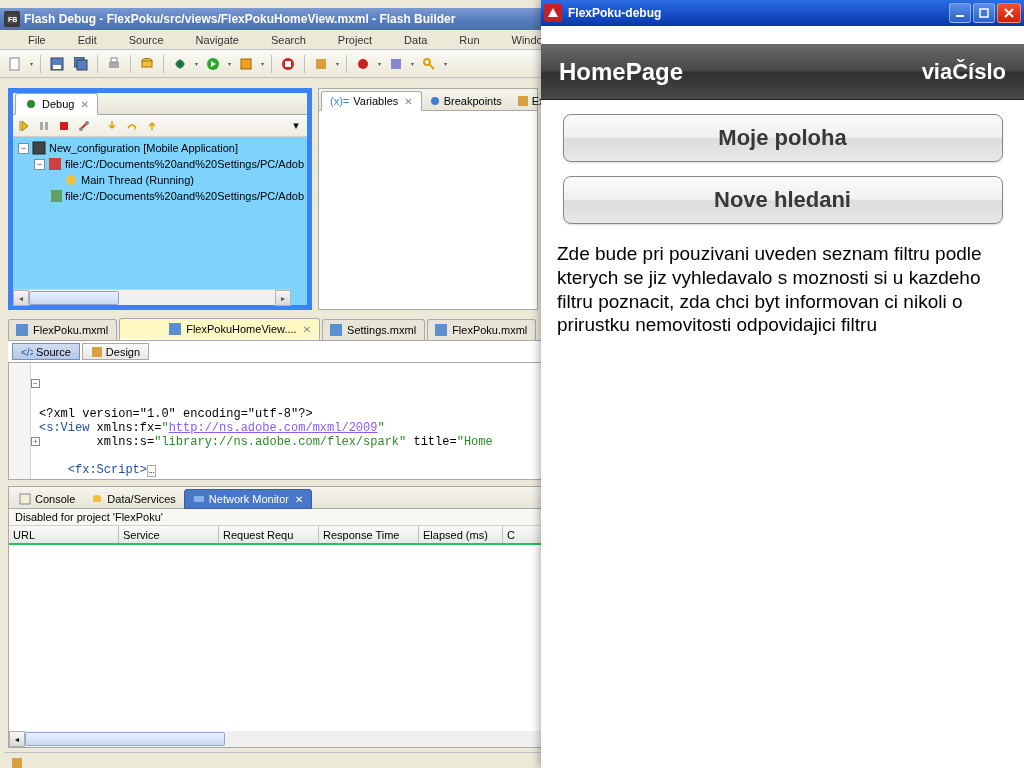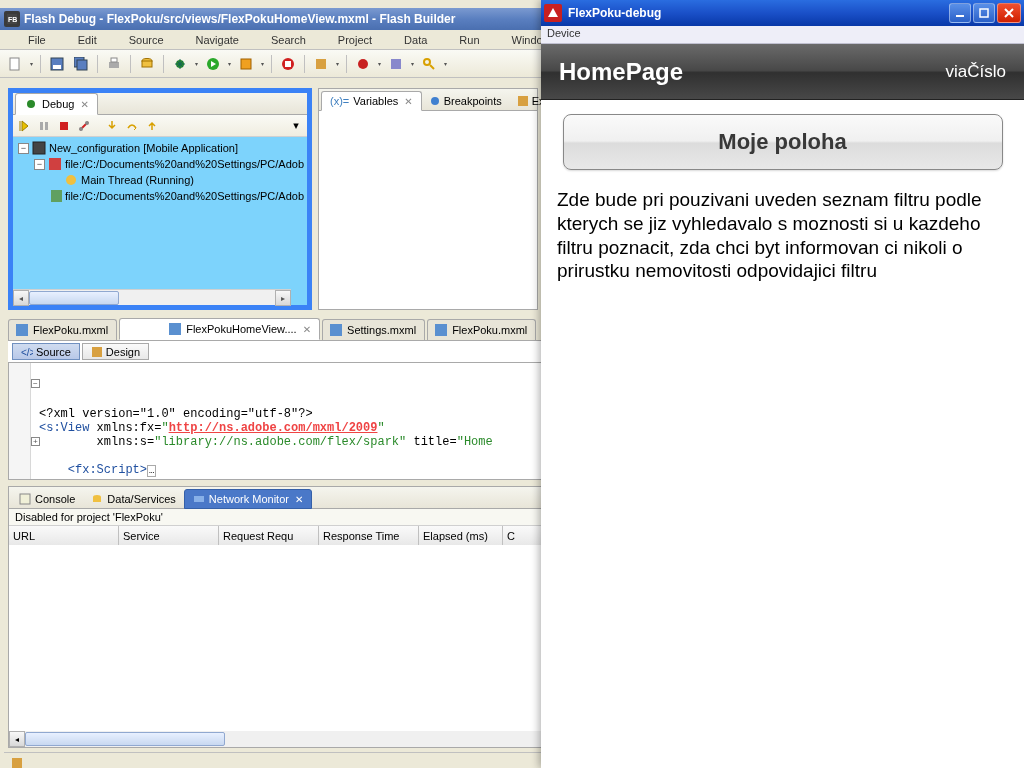--- a/index.html
+++ b/index.html
@@ -34,42 +34,42 @@
 .scrollbar-h .sb-btn { width: 16px; height: 16px; background: linear-gradient(to bottom,#f8f8f8,#d8d8d8); border: 1px solid #b0b0b0; display: flex; align-items: center; justify-content: center; font-size: 8px; color: #555; }
 .scrollbar-h .sb-thumb { width: 90px; height: 14px; margin: 1px 0; background: linear-gradient(to bottom,#e8f0ff,#c8d8f0); border: 1px solid #90a8d0; border-radius: 2px; }
 
 
 .vars-panel { position: absolute; left: 316px; top: 10px; width: 220px; height: 222px; border: 1px solid #a9a9a9; background: white; }
 .vars-panel .panel-tabs { }
 
 
 .editor-tabs { position: absolute; left: 6px; top: 240px; right: 6px; height: 22px; display: flex; align-items: flex-end; }
 .ed-tab { padding: 3px 8px 3px 6px; font-size: 11px; display: flex; align-items: center; gap: 4px; background: #e8e5d8; border: 1px solid #a9a9a9; border-bottom: none; margin-right: 2px; border-radius: 3px 3px 0 0; white-space: nowrap; }
-.ed-tab.active { background: #ffffff; border-bottom: 1px solid white; padding-left: 48px; }
+.ed-tab.active { background: #fef9c3; border-bottom: 1px solid white; padding-left: 48px; }
 .file-icon { width: 14px; height: 14px; }
 
 
 .src-design { position: absolute; left: 6px; top: 262px; right: 6px; height: 22px; border-top: 1px solid #a9a9a9; background: white; display: flex; padding: 2px 4px; gap: 2px; }
 .sd-btn { padding: 2px 8px; border: 1px solid #a9a9a9; background: linear-gradient(to bottom,#fafafa,#e8e8e8); display: flex; align-items: center; gap: 3px; font-size: 11px; }
 .sd-btn.active { background: linear-gradient(to bottom,#d0dcf0,#b8c8e8); border-color: #7090c0; }
 
 
 .code-area { position: absolute; left: 6px; top: 284px; right: 6px; height: 118px; background: white; border: 1px solid #a9a9a9; font-family: "Courier New", monospace; font-size: 12px; padding: 2px 2px 2px 30px; white-space: pre; overflow: hidden; }
 .code-area .ruler { position: absolute; left: 0; top: 0; bottom: 0; width: 22px; background: #f5f5f5; border-right: 1px solid #d8d8d8; }
 .code-area .fold { position: absolute; left: 22px; top: 0; bottom: 0; width: 8px; }
 .code-area .fold-box { position: absolute; left: 0; width: 9px; height: 9px; border: 1px solid #888; background: white; font-size: 8px; line-height: 8px; text-align: center; color: #555; }
 .str { color: #2a8a2a; }
-.url { color: #ef4444; text-decoration: underline; font-weight: bold; }
+.url { color: #8b5cf6; text-decoration: underline; }
 .tag { color: #2050a0; }
 
 
 .bottom-panel { position: absolute; left: 6px; top: 408px; right: 6px; bottom: 26px; border: 1px solid #a9a9a9; background: white; }
 .bottom-tabs { height: 22px; background: linear-gradient(to bottom,#f5f5ee,#e8e5d8); border-bottom: 1px solid #a9a9a9; display: flex; align-items: flex-end; padding-left: 2px; }
 .disabled-msg { padding: 2px 6px; font-size: 11px; background: #f8f8f2; border-bottom: 1px solid #d0d0d0; }
-.grid-head { display: flex; height: 20px; border-bottom: 1px solid #22c55e; }
+.grid-head { display: flex; height: 20px; border-bottom: 3px solid #22c55e; }
 .gh { border-right: 1px solid #c0c0c0; padding: 3px 4px; background: linear-gradient(to bottom,#fafafa,#e8e8e8); font-size: 11px; text-align: center; display: flex; align-items: center; }
 .grid-body { position: absolute; left: 0; right: 16px; bottom: 16px; top: 58px; background: white; }
 .right-strip { position: absolute; right: 0; width: 24px; top: 36px; bottom: 16px; border-left: 1px solid #c0c0c0; }
 .right-strip .rh { height: 16px; border-bottom: 1px solid #c0c0c0; background: linear-gradient(to bottom,#fafafa,#e8e8e8); font-size: 10px; padding: 1px 2px; white-space: nowrap; overflow: hidden; }
 
 .bottom-scroll { position: absolute; left: 0; right: 0; bottom: 0; height: 16px; background: #f0f0f0; display: flex; }
 .statusbar { position: absolute; left: 2px; right: 2px; bottom: 2px; height: 20px; background: #ece9d8; border-top: 1px solid #c0c0c0; display: flex; align-items: center; padding: 0 6px; }
 
 
 .air-window { position: absolute; right: 0; top: 0; width: 483px; height: 768px; background: white; box-shadow: -2px 0 8px rgba(0,0,0,.3); }
@@ -78,23 +78,23 @@
 .air-titlebar .spacer { flex: 1; }
 .air-btn { width: 22px; height: 20px; margin-left: 2px; border-radius: 3px; border: 1px solid rgba(255,255,255,.4); display: flex; align-items: center; justify-content: center; }
 .air-btn.min { background: linear-gradient(to bottom,#5a90e8,#2a60c8); }
 .air-btn.max { background: linear-gradient(to bottom,#5a90e8,#2a60c8); }
 .air-btn.close { background: linear-gradient(to bottom,#f05030,#d02000); width: 24px; }
 .air-menubar { height: 18px; background: #eeeef8; border-bottom: 1px solid #c0c0d0; padding: 1px 6px; font-size: 11px; color: #333; }
 
 .air-body { position: absolute; left: 0; right: 0; top: 44px; bottom: 0; background: white; }
 .app-header { height: 56px; background: linear-gradient(to bottom,#6a6a6a 0%,#484848 48%,#303030 52%,#484848 100%); display: flex; align-items: center; justify-content: space-between; padding: 16px 18px; border-bottom: 1px solid #222; }
 .app-header .title { color: white; font-size: 24px; font-weight: bold; font-family: Arial, sans-serif; }
-.app-header .right { color: white; font-size: 17px; font-weight: normal; font-family: Arial, sans-serif; }
+.app-header .right { color: white; font-size: 22px; font-weight: bold; font-family: Arial, sans-serif; }
 .app-content { padding: 14px 8px; }
-.big-btn { width: 440px; height: 56px; margin: 0 auto 14px auto; border: 1px solid #888; border-radius: 8px; background: linear-gradient(to bottom,#fafafa 0%,#f0f0f0 48%,#dcdcdc 52%,#e8e8e8 100%); display: flex; align-items: center; justify-content: center; font-size: 22px; font-weight: bold; font-family: Arial, sans-serif; color: #383838; box-shadow: 0 1px 2px rgba(0,0,0,.15); }
+.big-btn { width: 440px; height: 48px; margin: 0 auto 14px auto; border: 1px solid #888; border-radius: 8px; background: linear-gradient(to bottom,#fafafa 0%,#f0f0f0 48%,#dcdcdc 52%,#e8e8e8 100%); display: flex; align-items: center; justify-content: center; font-size: 22px; font-weight: bold; font-family: Arial, sans-serif; color: #383838; box-shadow: 0 1px 2px rgba(0,0,0,.15); }
 .app-text { font-size: 19px; font-family: Arial, sans-serif; color: #000; padding: 4px 8px; line-height: 1.25; }
 
 svg { display: block; }
 </style>
 </head>
 <body>
 
 <div class="fb-window">
   <div class="fb-titlebar">
     <div class="fb-icon">
@@ -447,26 +447,24 @@
         <svg width="10" height="10">
           <rect x="1" y="1" width="8" height="8" fill="none" stroke="#fff" stroke-width="1.5"></rect>
         </svg>
       </div>
     <div class="air-btn close">
         <svg width="10" height="10">
           <path d="M1 1 L9 9 M9 1 L1 9" stroke="#fff" stroke-width="2"></path>
         </svg>
       </div>
   </div>
-  <div class="air-menubar">
-    <span>Device</span>
-  </div>
   <div class="air-body">
     <div class="app-header">
       <div class="title">HomePage</div>
       <div class="right">viaČíslo</div>
     </div>
     <div class="app-content">
       <div class="big-btn">Moje poloha</div>
+      <div class="big-btn">Nove hledani</div>
       <div class="app-text">Zde bude pri pouzivani uveden seznam filtru podle kterych se jiz vyhledavalo s moznosti si u kazdeho filtru poznacit, zda chci byt informovan ci nikoli o prirustku nemovitosti odpovidajici filtru</div>
     </div>
   </div>
 </div>
 
 </body></html>

